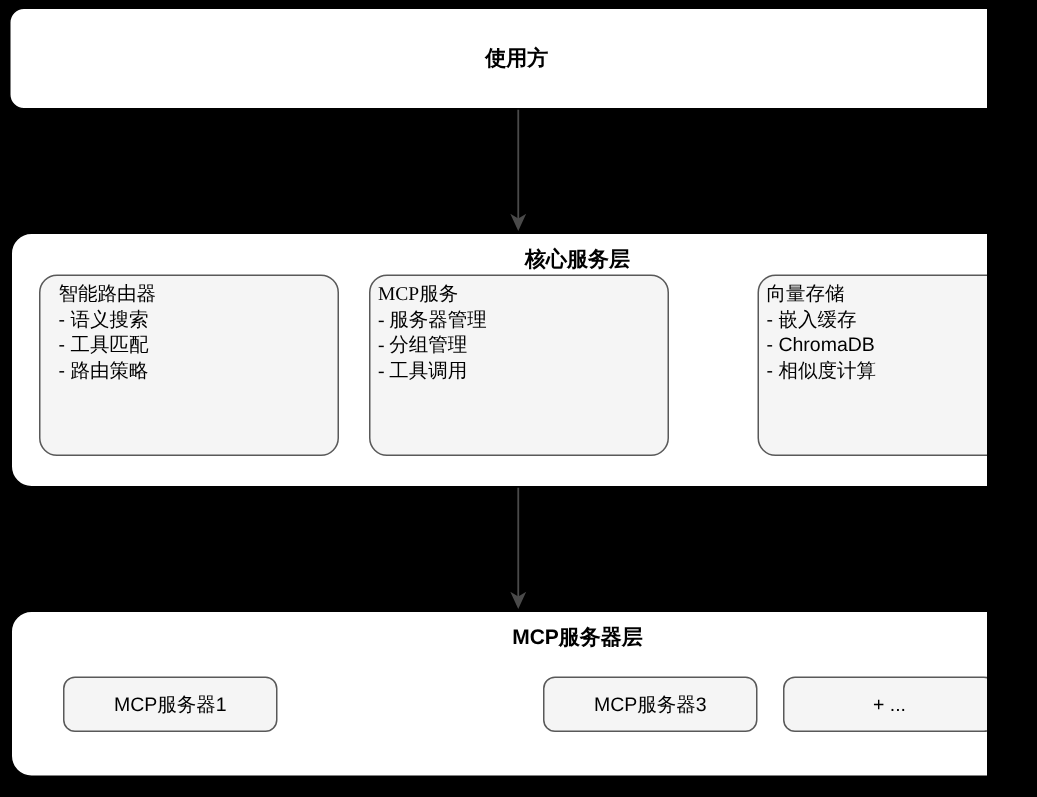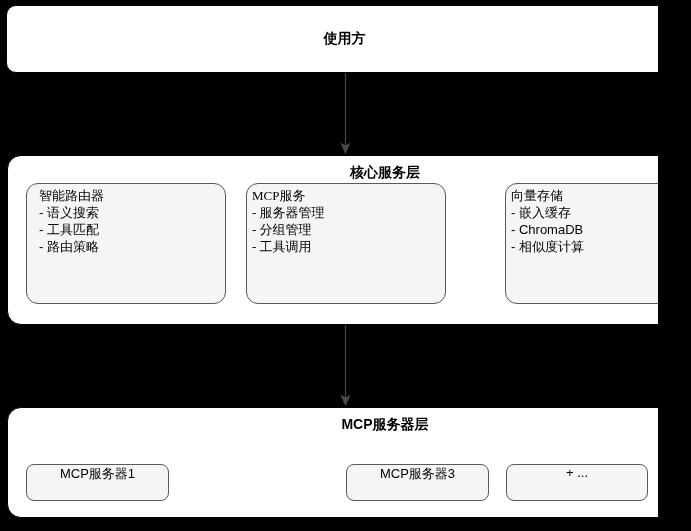--- a/index.html
+++ b/index.html
@@ -63,31 +63,32 @@
     box-sizing: border-box;
     padding: 3px 5px;
     font-size: 13px;
     line-height: 17px;
   }
   .module-1 { left: 18px; padding-left: 12px; }
   .module-2 { left: 238px; font-family: Liberation Serif, serif; }
   .module-3 { left: 458px; margin-left: 39px; }
   .server-box {
     position: absolute;
-    top: 56px;
+    top: 43px;
     width: 143px;
     height: 37px;
     background: #f5f5f5;
     border: 1px solid #595959;
     border-radius: 8px;
     box-sizing: border-box;
     display: flex;
-    align-items: flex-start;
+    align-items: center;
     justify-content: center;
     font-size: 13px;
+    margin-left: 16px;
   }
   .server-1 { left: 18px; }
   .server-2 { left: 178px; }
   .server-3 { left: 338px; }
   .server-4 { left: 498px; width: 142px; }
   .arrow {
     position: absolute;
     left: 337px;
     width: 17px;
     height: 82px;

